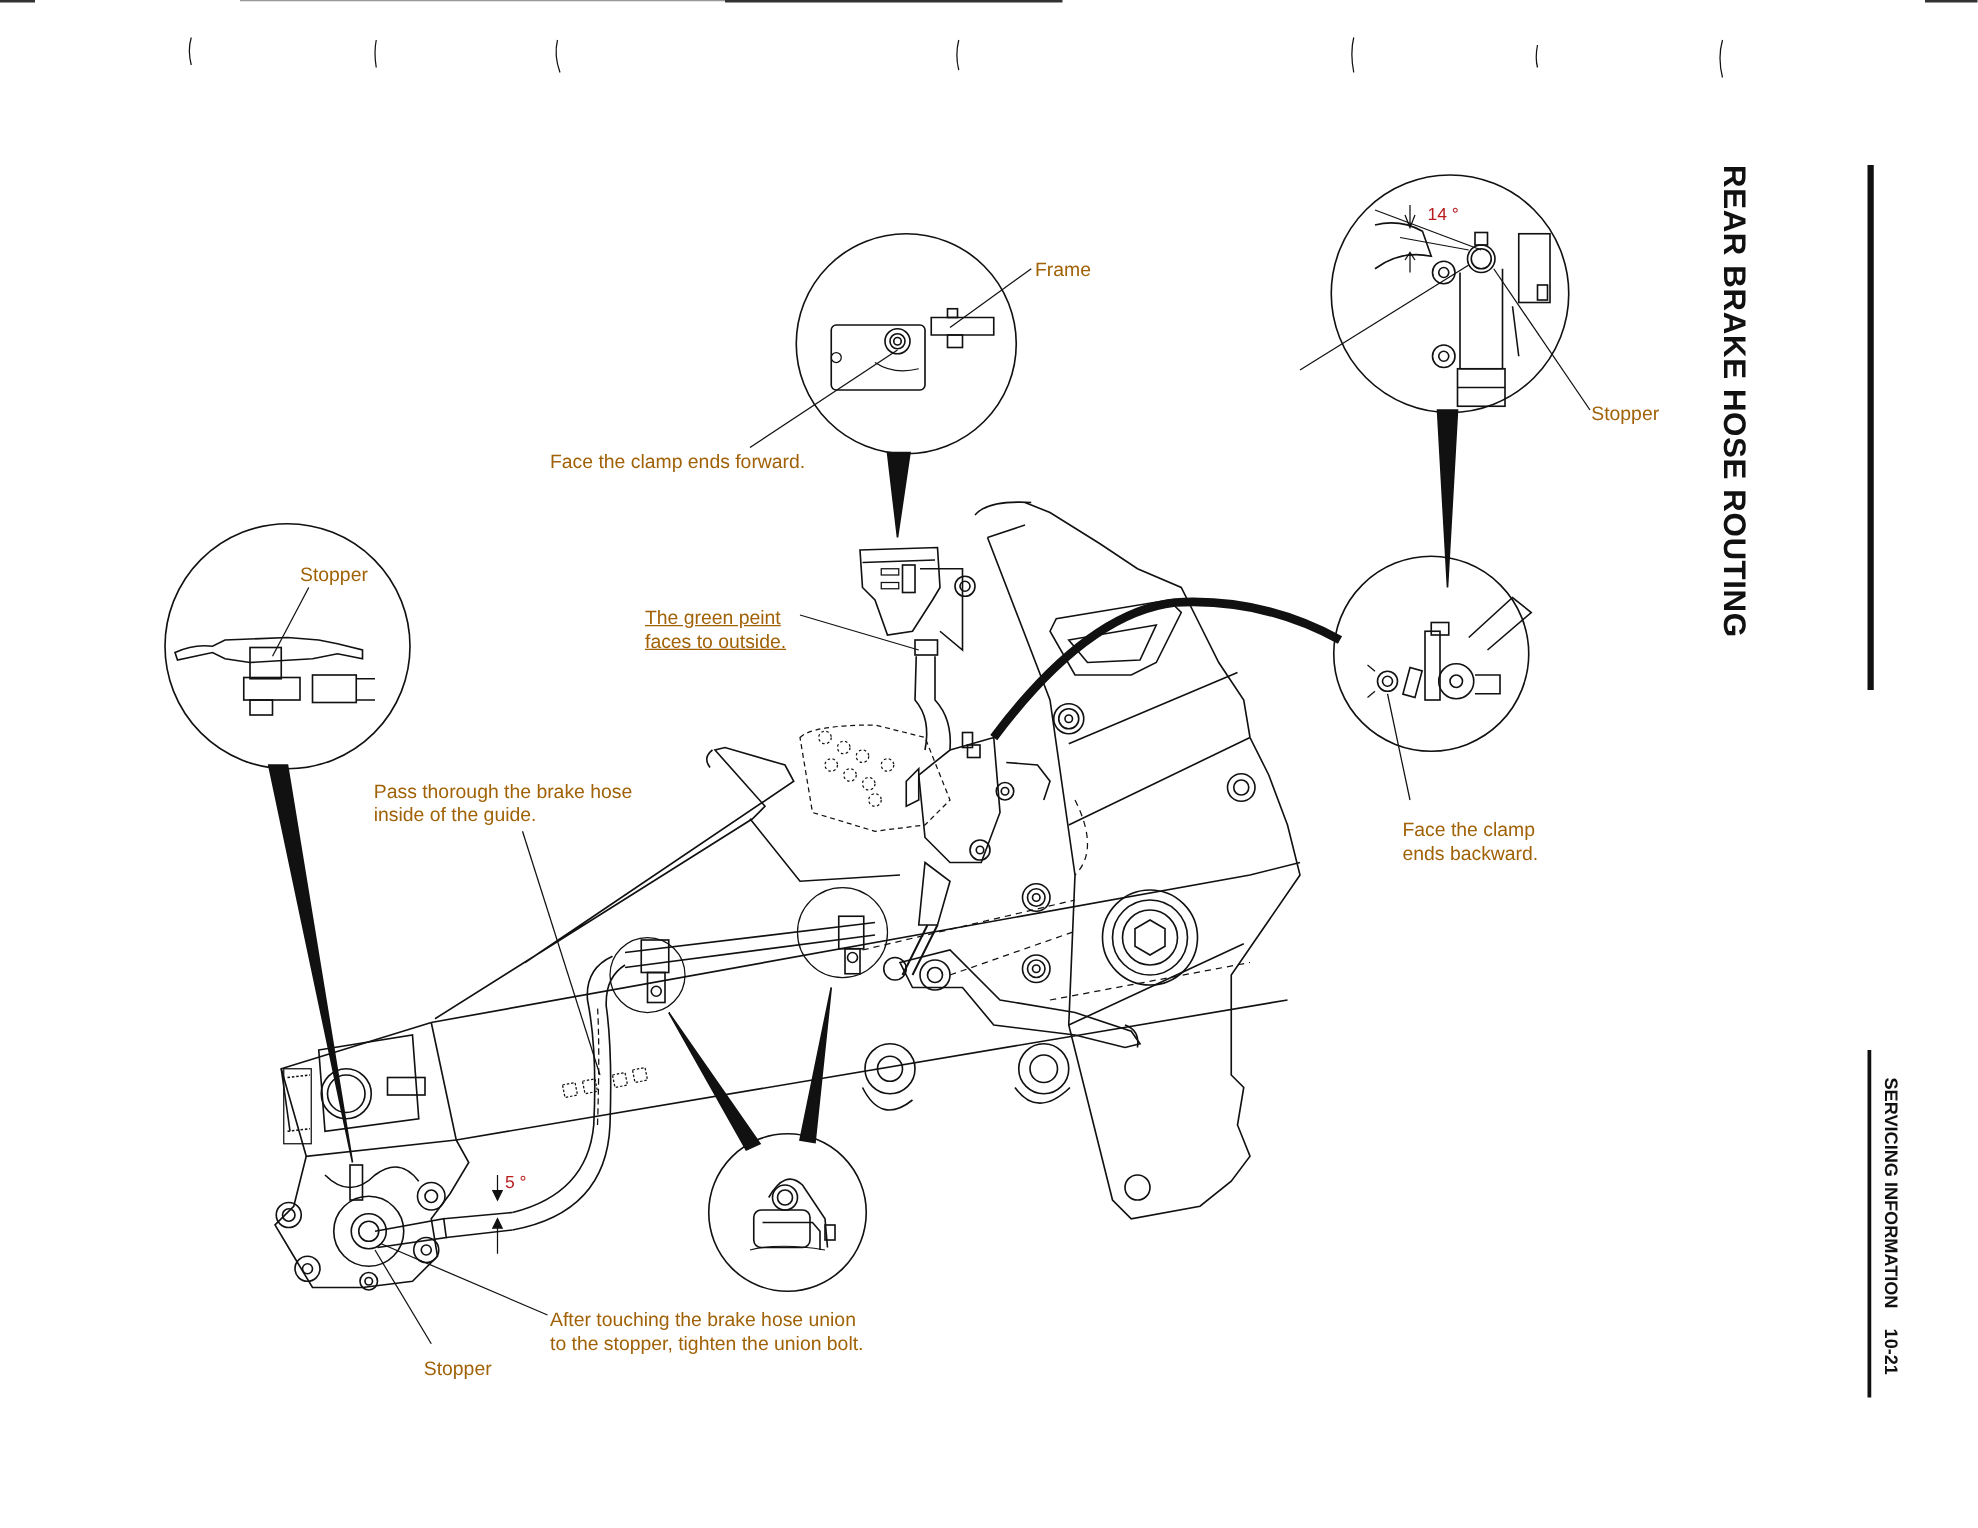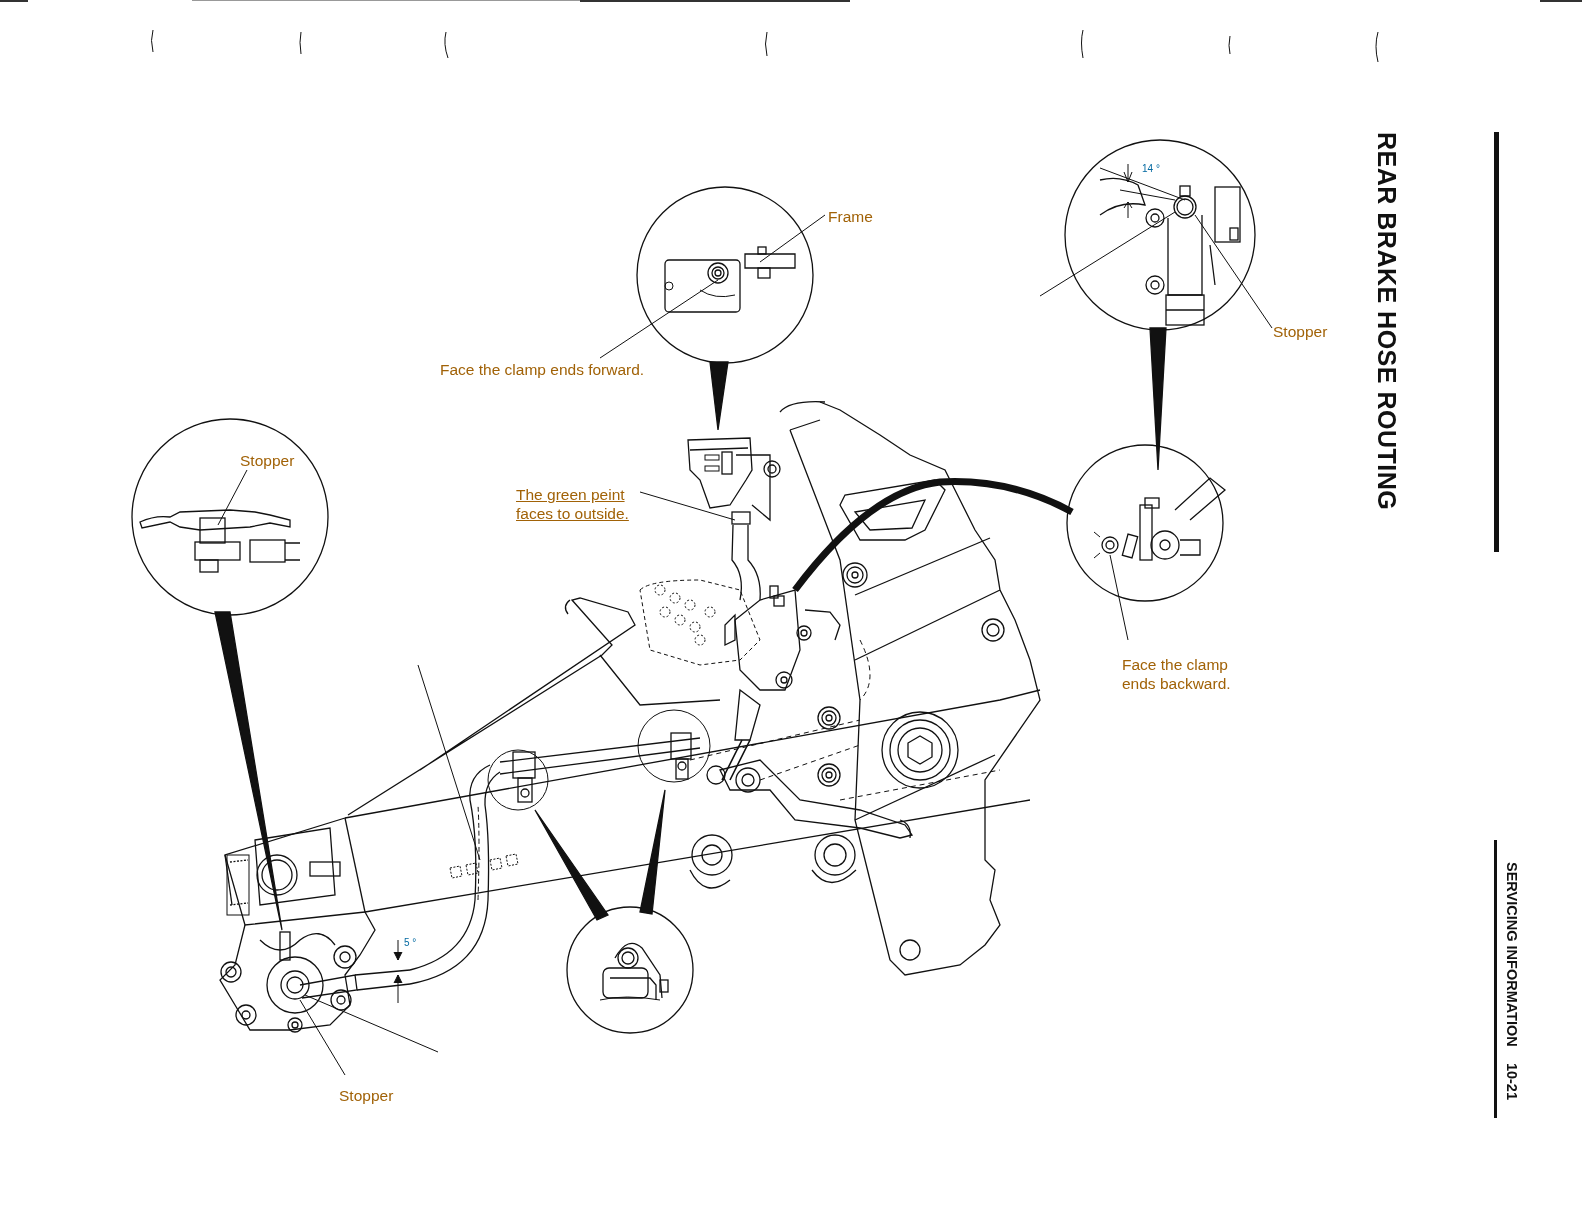--- a/index.html
+++ b/index.html
@@ -1,21 +1,21 @@
 <!DOCTYPE html>
 <html><head>
 <meta charset="utf-8">
 <style>
   html, body { margin: 0; padding: 0; background: #ffffff; }
   body { width: 1582px; height: 1222px; position: relative; overflow: hidden;
          font-family: "Liberation Sans", sans-serif; color: #111; }
   .page { position: absolute; left: 0; top: 0; width: 1582px; height: 1222px; }
   svg.art { position: absolute; left: 0; top: 0; }
   .lbl { position: absolute; font-size: 15.5px; line-height: 19px; color: #a16207; white-space: pre; }
-  .ang { position: absolute; font-size: 10px; color: #0369a1; }
+  .ang { position: absolute; font-size: 14px; color: #b91c1c; }
   .title-v { position: absolute; left: 1372px; top: 132px; writing-mode: vertical-rl;
              font-weight: bold; font-size: 25px; letter-spacing: 0.5px; color: #111; }
   .section-v { position: absolute; left: 1504px; top: 862px; writing-mode: vertical-rl;
                font-weight: bold; font-size: 14.5px; color: #111; white-space: pre; }
   .rule-top { position: absolute; left: 1494px; top: 132px; width: 5px; height: 420px; background: #111; }
   .rule-bot { position: absolute; left: 1494px; top: 840px; width: 3px; height: 278px; background: #111; }
   .scan-top { position: absolute; top: 0; height: 2px; background: #333; }
 </style>
 </head>
 <body>
@@ -297,22 +297,26 @@
     </g>
   </svg>
 
   <div class="lbl" style="left:828px;top:207px;">Frame</div>
   <div class="lbl" style="left:440px;top:360px;">Face the clamp ends forward.</div>
   <div class="lbl" style="left:1273px;top:322px;">Stopper</div>
   <div class="ang" style="left:1142px;top:163px;">14 °</div>
   <div class="lbl" style="left:240px;top:451px;">Stopper</div>
   <div class="lbl" style="left:516px;top:485px;text-decoration:underline;">The green peint
 faces to outside.</div>
+  <div class="lbl" style="left:299px;top:624px;">Pass thorough the brake hose
+inside of the guide.</div>
   <div class="lbl" style="left:1122px;top:655px;">Face the clamp
 ends backward.</div>
   <div class="ang" style="left:404px;top:937px;">5 °</div>
+  <div class="lbl" style="left:440px;top:1047px;">After touching the brake hose union
+to the stopper, tighten the union bolt.</div>
   <div class="lbl" style="left:339px;top:1086px;">Stopper</div>
 
   <div class="title-v">REAR BRAKE HOSE ROUTING</div>
   <div class="rule-top"></div>
   <div class="rule-bot"></div>
   <div class="section-v"><span>SERVICING INFORMATION</span><span>&nbsp;&nbsp;&nbsp;&nbsp;</span><span>10-21</span></div>
 </div>
 
 </body></html>

